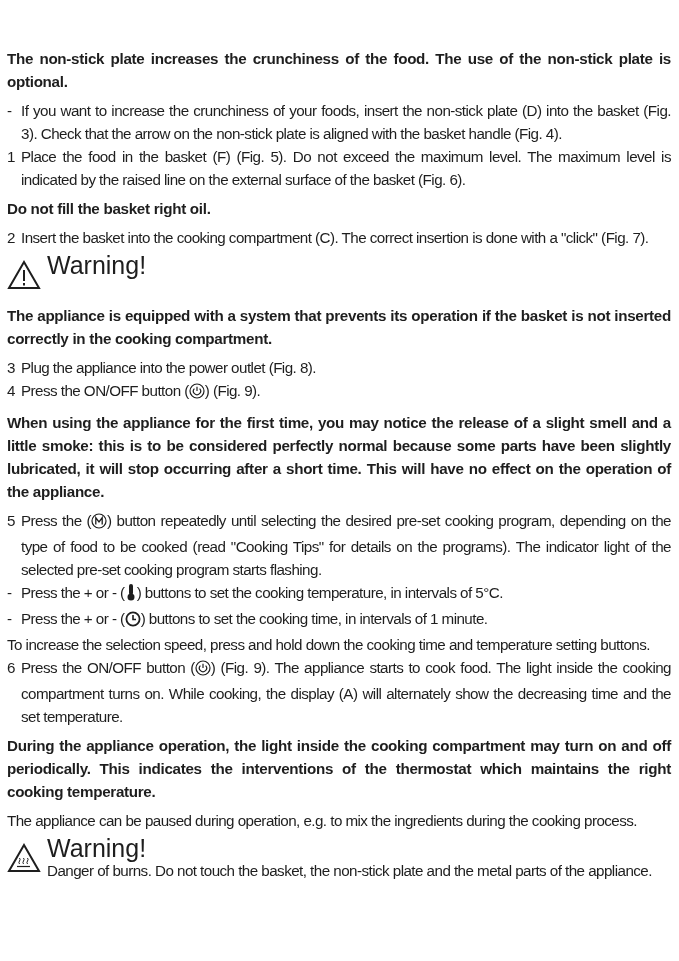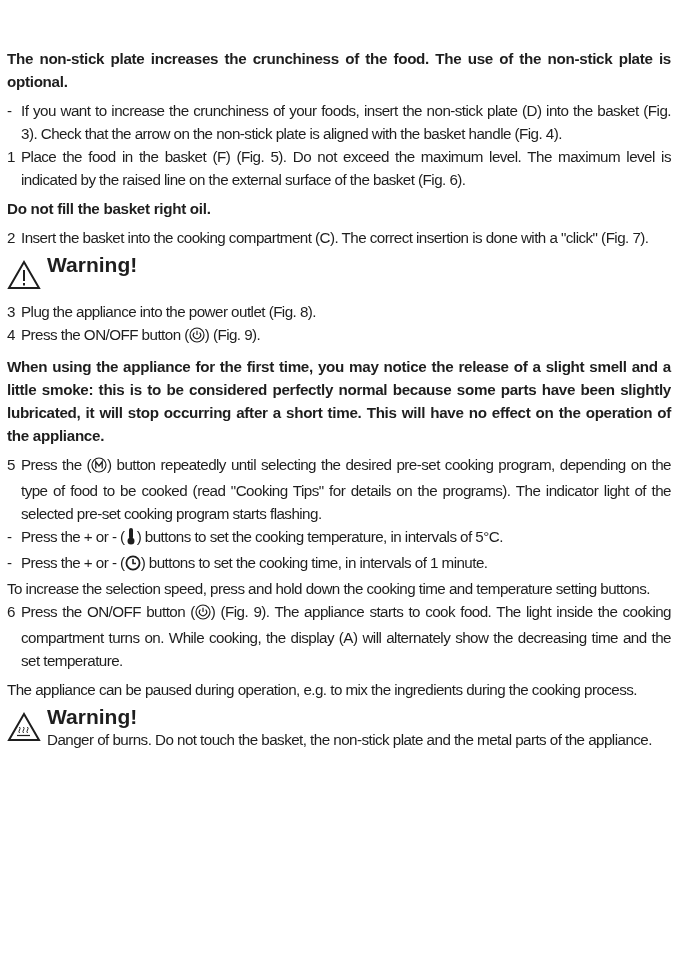--- a/index.html
+++ b/index.html
@@ -11,21 +11,21 @@
   .page { position: relative; width: 679px; padding: 0 8px 0 7px; box-sizing: border-box; margin-top: 47px; }
   .p { font-size: 15.2px; line-height: 23px; letter-spacing: -0.55px; text-align: justify; margin: 0; }
   .b { font-weight: bold; letter-spacing: -0.3px; }
   .gap { margin-top: 6px; }
   .item { display: flex; }
   .item .mk { width: 14px; flex: 0 0 14px; }
   .item .tx { flex: 1; }
   .warn { display: flex; align-items: flex-start; margin-top: 5px; }
   .warn .ico { width: 40px; flex: 0 0 40px; padding-top: 6px; }
   .warn .body { flex: 1; }
-  .warn .title { font-size: 21px; font-weight: bold; line-height: 22px; letter-spacing: 0px; margin: 0; }
+  .warn .title { font-size: 25px; font-weight: normal; line-height: 22px; letter-spacing: 0px; margin: 0; }
   .inline-ico { display: inline-block; vertical-align: -3px; }
 </style>
 </head>
 <body>
 
 <div class="page">
 
   <p class="p b" style="margin-top:4px">The non-stick plate increases the crunchiness of the food. The use of the non-stick plate is optional.</p>
 
   <div class="item gap">
@@ -51,20 +51,21 @@
         <path d="M17 2 L32 28 L2 28 Z" fill="none" stroke="#1e1e1e" stroke-width="2" stroke-linejoin="miter"></path>
         <rect x="16" y="10" width="2" height="11" fill="#1e1e1e"></rect>
         <rect x="16" y="23" width="2" height="2.5" fill="#1e1e1e"></rect>
       </svg>
     </span>
     <div class="body">
       <p class="title">Warning!</p>
     </div>
   </div>
 
+  <p class="p b" style="margin-top:10px">The appliance is equipped with a system that prevents its operation if the basket is not inserted correctly in the cooking compartment.</p>
 
   <div class="item gap">
     <span class="mk p">3</span>
     <p class="tx p">Plug the appliance into the power outlet (Fig. 8).</p>
   </div>
 
   <div class="item">
     <span class="mk p">4</span>
     <p class="tx p">
       <span>Press the ON/OFF button (</span><span class="inline-ico"><svg width="16" height="16" viewBox="0 0 16 16">
@@ -114,20 +115,21 @@
     <span class="mk p">6</span>
     <p class="tx p">
       <span>Press the ON/OFF button (</span><span class="inline-ico"><svg width="16" height="16" viewBox="0 0 16 16">
             <circle cx="8" cy="8" r="7" fill="none" stroke="#1e1e1e" stroke-width="1.2"></circle>
             <path d="M5.4 5.6 A3.6 3.6 0 1 0 10.6 5.6" fill="none" stroke="#1e1e1e" stroke-width="1.2"></path>
             <line x1="8" y1="3.8" x2="8" y2="8" stroke="#1e1e1e" stroke-width="1.2"></line>
           </svg></span><span>) (Fig. 9). The appliance starts to cook food. The light inside the cooking compartment turns on. While cooking, the display (A) will alternately show the decreasing time and the set temperature.</span>
     </p>
   </div>
 
+  <p class="p b gap">During the appliance operation, the light inside the cooking compartment may turn on and off periodically. This indicates the interventions of the thermostat which maintains the right cooking temperature.</p>
 
   <p class="p gap">The appliance can be paused during operation, e.g. to mix the ingredients during the cooking process.</p>
 
   <div class="warn">
     <span class="ico">
       <svg width="34" height="30" viewBox="0 0 34 30">
         <path d="M17 2 L32 28 L2 28 Z" fill="none" stroke="#1e1e1e" stroke-width="2" stroke-linejoin="miter"></path>
         <path d="M12.5 15 q1.2 1.5 0 3 q-1.2 1.5 0 3" fill="none" stroke="#1e1e1e" stroke-width="1"></path>
         <path d="M16.5 15 q1.2 1.5 0 3 q-1.2 1.5 0 3" fill="none" stroke="#1e1e1e" stroke-width="1"></path>
         <path d="M20.5 15 q1.2 1.5 0 3 q-1.2 1.5 0 3" fill="none" stroke="#1e1e1e" stroke-width="1"></path>

